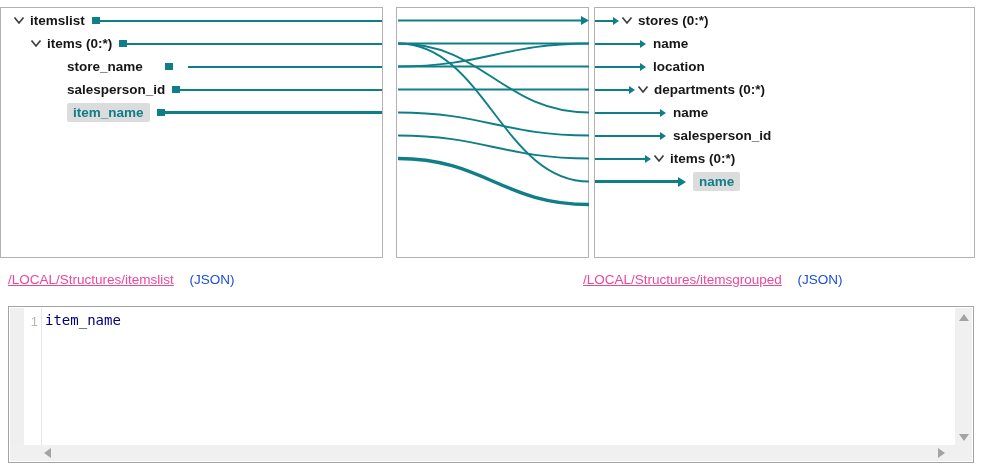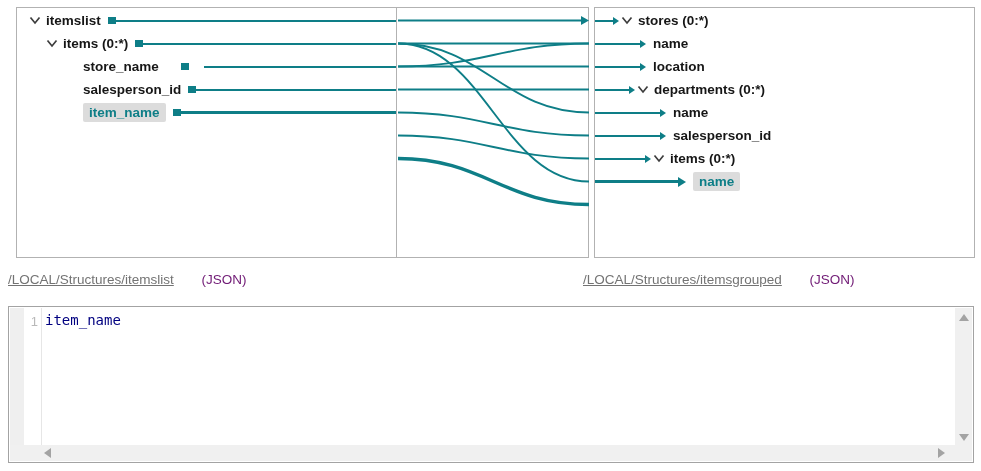--- a/index.html
+++ b/index.html
@@ -1,21 +1,21 @@
 <!DOCTYPE html>
 <html><head>
 <meta charset="utf-8">
 <style>
   * { margin:0; padding:0; box-sizing:border-box; }
   html,body { width:981px; height:471px; background:#ffffff;
     font-family:"Liberation Sans", sans-serif; overflow:hidden; }
   .stage { position:absolute; left:0; top:0; width:981px; height:471px; }
 
   .panel { position:absolute; top:7px; height:251px; border:1px solid #b2b2b2; background:#fff; }
-  .panel-left  { left:16px;   width:383px; }
+  .panel-left  { left:0;   width:383px; }
   .panel-mid   { left:396px; width:193px; }
   .panel-right { left:594px; width:381px; }
 
   .tree { position:absolute; left:0; top:1px; right:0; }
   .trow { position:relative; height:23px; display:flex; align-items:center; white-space:nowrap; }
   .tlabel { font-weight:bold; font-size:13.5px; color:#161616; line-height:1; }
   .tlabel.hl { color:#0e7e87; background:#dcdcdc; border-radius:2px; padding:3px 6px; }
 
   .chev { display:inline-flex; width:12px; height:9px; margin-right:5px; flex:0 0 auto; }
   .chev svg { width:12px; height:9px; }
@@ -31,22 +31,22 @@
   .inarrow.thick .shaft { height:3px; }
   .inarrow.thick .head { border-left:8px solid #0e7e87;
                     border-top:5px solid transparent; border-bottom:5px solid transparent; }
 
   .gap-leaf { width:7px; flex:0 0 auto; }
   .gap-sm   { width:2px; flex:0 0 auto; }
 
   #mapcanvas { position:absolute; left:1px; top:1px; }
 
   .link-row { position:absolute; top:272px; font-size:13.5px; }
-  .slink { color:#737373; text-decoration:underline; cursor:pointer; }
-  .fmt { color:#701a75; margin-left:24px; }
+  .slink { color:#ec4899; text-decoration:underline; cursor:pointer; }
+  .fmt { color:#1d4ed8; margin-left:12px; }
 
   .editor { position:absolute; left:8px; top:306px; width:966px; height:157px;
             border:1px solid #a3a3a3; background:#ffffff; }
   .gutter-strip { position:absolute; left:1px; top:1px; width:14px; height:139px; background:#efefef; }
   .numcol { position:absolute; left:15px; top:1px; width:18px; height:139px; background:#ffffff;
             border-right:1px solid #e6e6e6; }
   .lnum { position:absolute; right:3px; top:6px; font-size:13px; color:#b9b9b9; }
   .codeline { position:absolute; left:36px; top:5px; font-family:"DejaVu Sans Mono", monospace;
               font-size:14px; color:#000080; }
 

